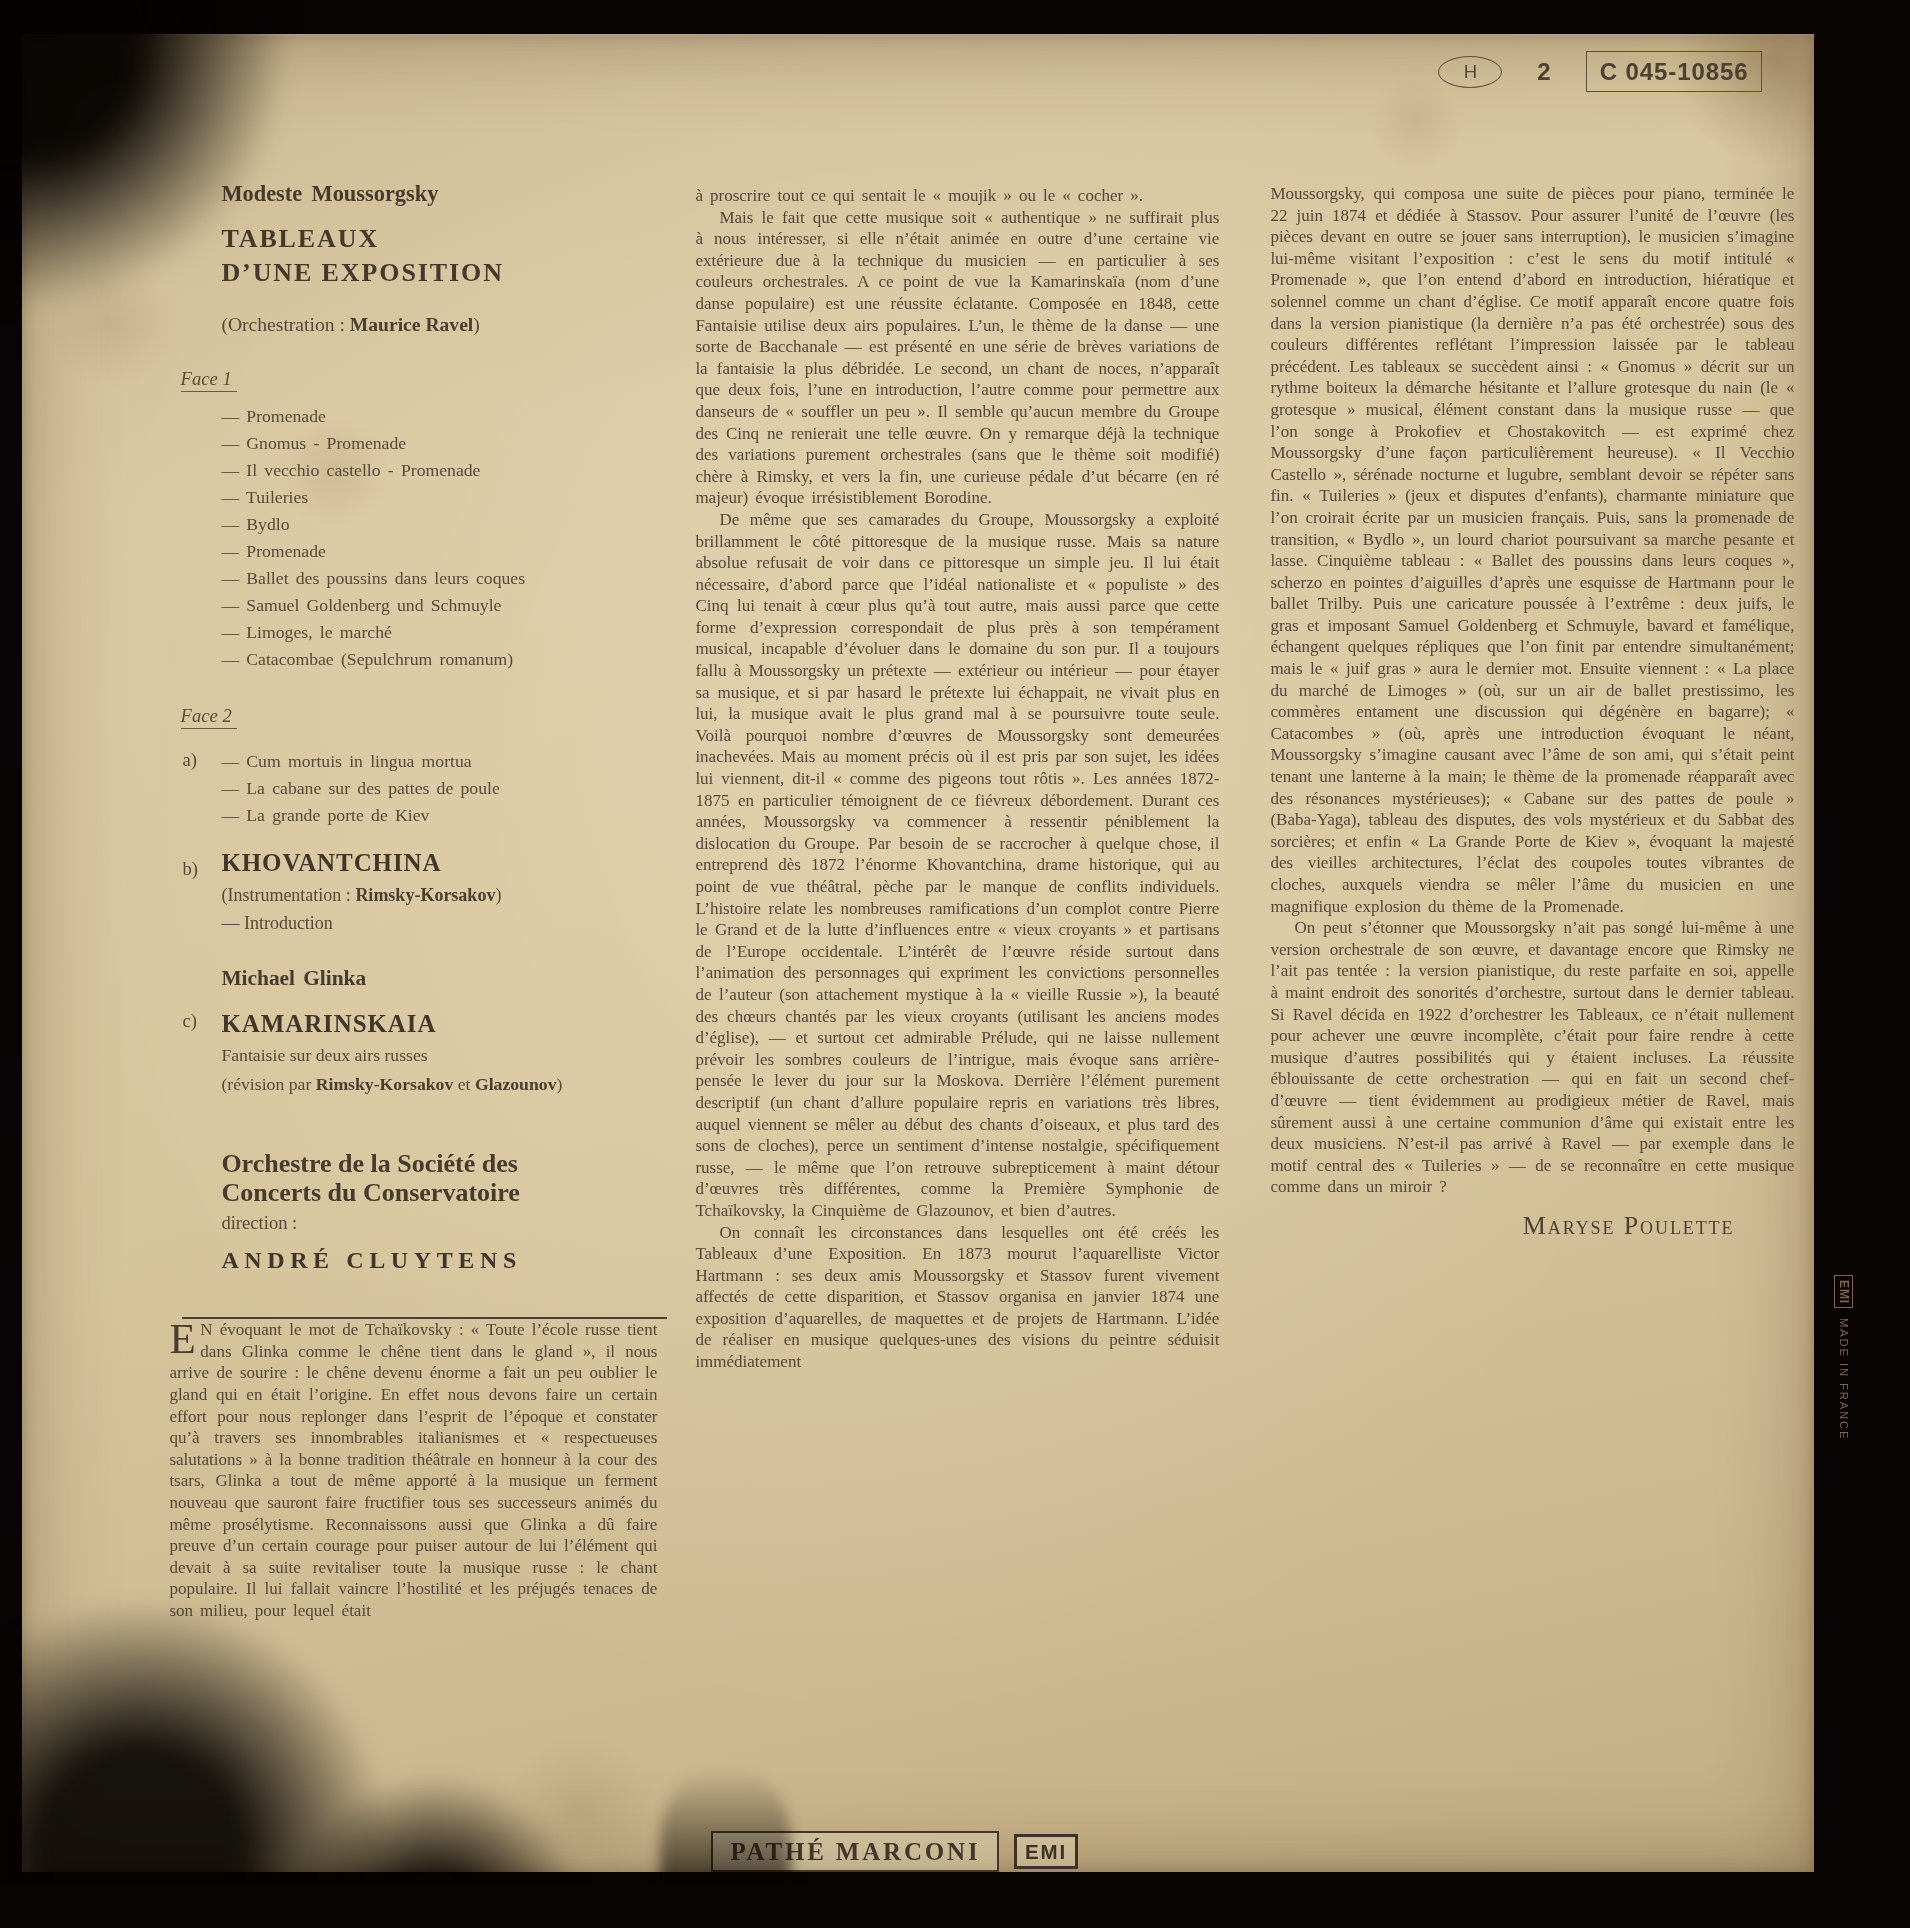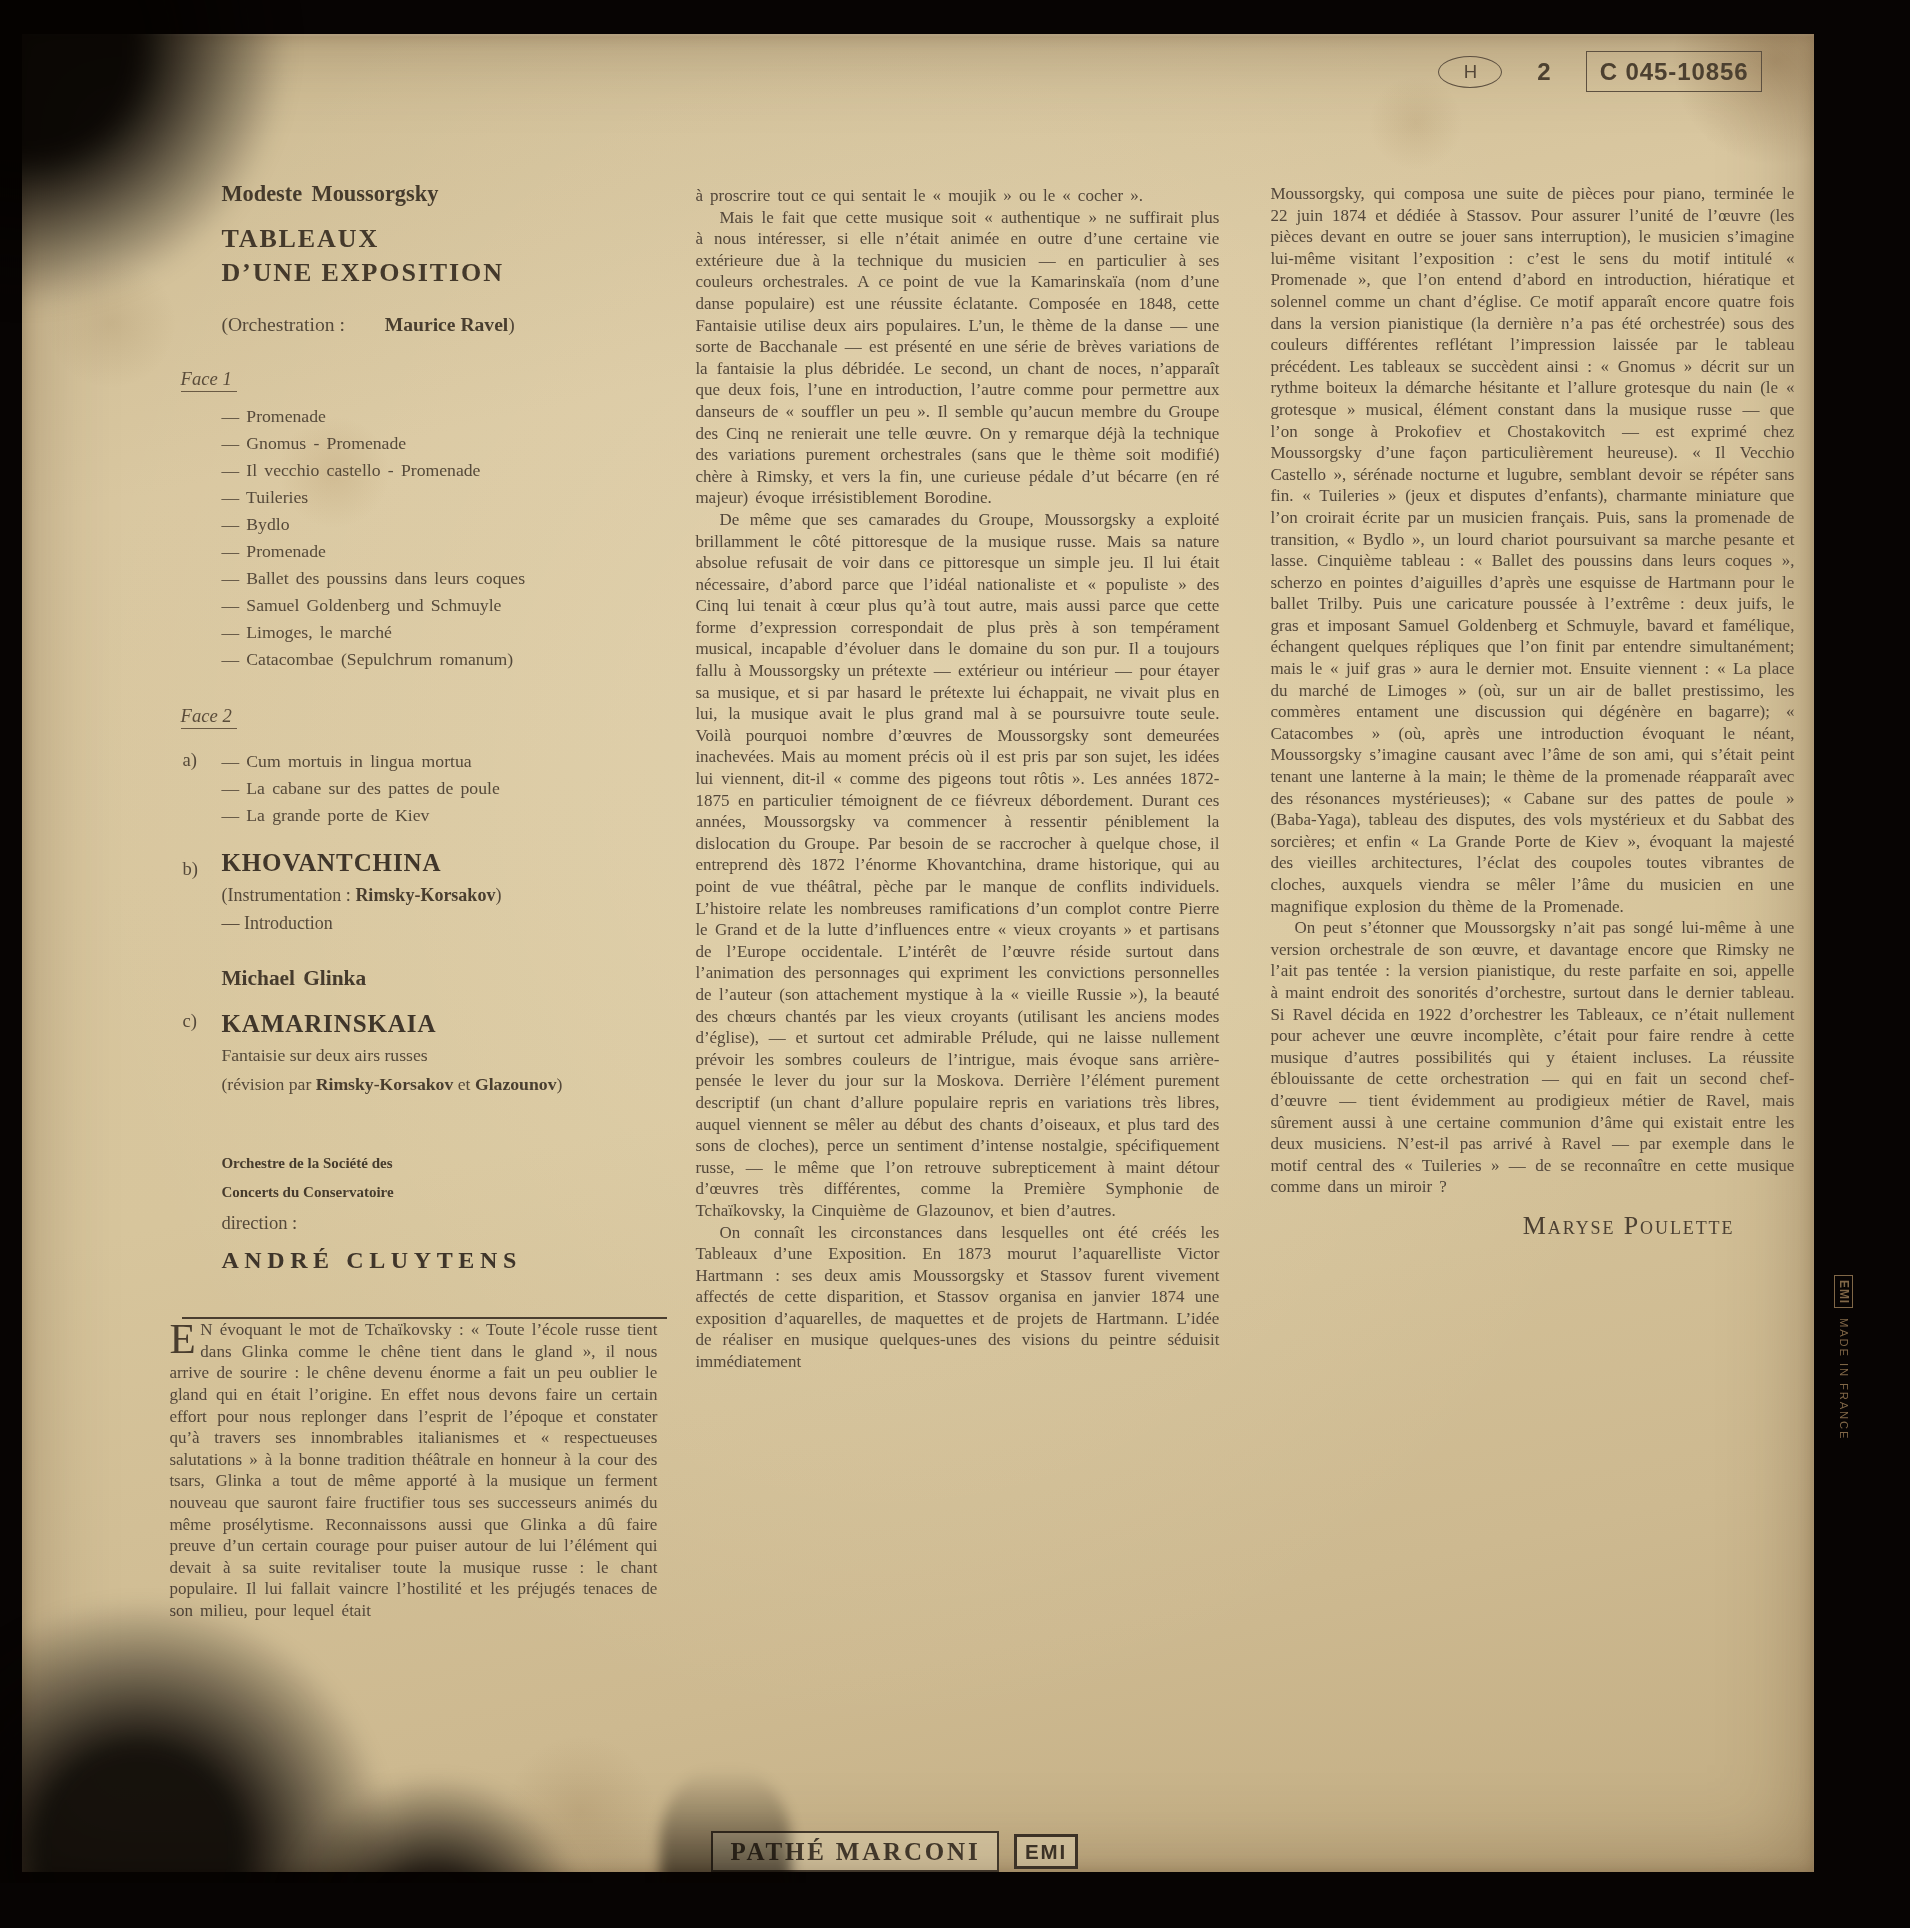--- a/index.html
+++ b/index.html
@@ -52,34 +52,34 @@
   .col p.indent{text-indent:24px;}
   .col-left{left:147px;top:108px;width:503px;}
   .col-mid{left:673px;top:117px;width:524px;padding-top:34px;}
   .col-right{left:1248px;top:117px;width:524px;padding-top:32px;}
 
   
   .composer{font-size:22.4px;font-weight:bold;color:#463b2d;margin:39px 0 0 52px;word-spacing:3.7px;}
   .work-title{font-size:26px;font-weight:bold;letter-spacing:1.9px;color:#44392b;
     margin:15px 0 0 52px;line-height:34px;}
   .orch-line{font-size:19.6px;margin:24px 0 0 52px;color:#55493a;}
-  .orch-line b{color:#493e2f;margin-left:35px;}
+  .orch-line b{color:#493e2f;}
   .face-label{font-style:italic;font-size:18.6px;color:#5a4c3a;margin:32px 0 0 11.2px;
     display:inline-block;border-bottom:0.9px solid #6a5a44;padding:0 5.6px 0.9px 0;}
   ul.tracks{list-style:none;margin:11.2px 0 0 52px;padding:0;}
   ul.tracks li{font-size:17.7px;line-height:27px;color:#55493a;padding-left:37px;text-indent:-37px;
     word-spacing:2.8px;}
   .side-group{position:relative;margin-top:18.6px;}
   .abc{position:absolute;left:13px;top:1.9px;font-size:18.6px;color:#55493a;}
   .subtitle-caps{font-size:25px;font-weight:bold;letter-spacing:0.9px;color:#40362a;
     margin:28px 0 0 52px;}
   .small-line{font-size:18px;margin:7.5px 0 0 52px;color:#55493a;}
   .small-line b{color:#493e2f;}
   .composer2{font-size:21.4px;font-weight:bold;color:#463b2d;margin:32px 0 0 52px;word-spacing:2.8px;}
-  .orchestra{font-size:15px;font-weight:bold;line-height:29px;color:#463b2d;margin:54px 0 0 52px;}
+  .orchestra{font-size:26px;font-weight:bold;line-height:29px;color:#463b2d;margin:54px 0 0 52px;}
   .direction{font-size:18.6px;margin:5.6px 0 0 52px;color:#55493a;}
   .conductor{font-size:24px;letter-spacing:5.6px;font-weight:bold;color:#3f352a;margin:13px 0 0 52px;}
   .rule{border:none;border-top:2.8px solid #4a3e30;margin:43px 0 0 13px;width:485px;}
   .essay{margin:24px 0 0 13px;width:488px;}
   .dropcap{float:left;font-size:43px;line-height:35px;padding:1.9px 4.7px 0 0;color:#493d2e;}
 
   .signature{margin-top:13px;text-align:right;padding-right:60px;font-variant:small-caps;
     letter-spacing:1.9px;font-size:26px;color:#4c4032;}
 
   

